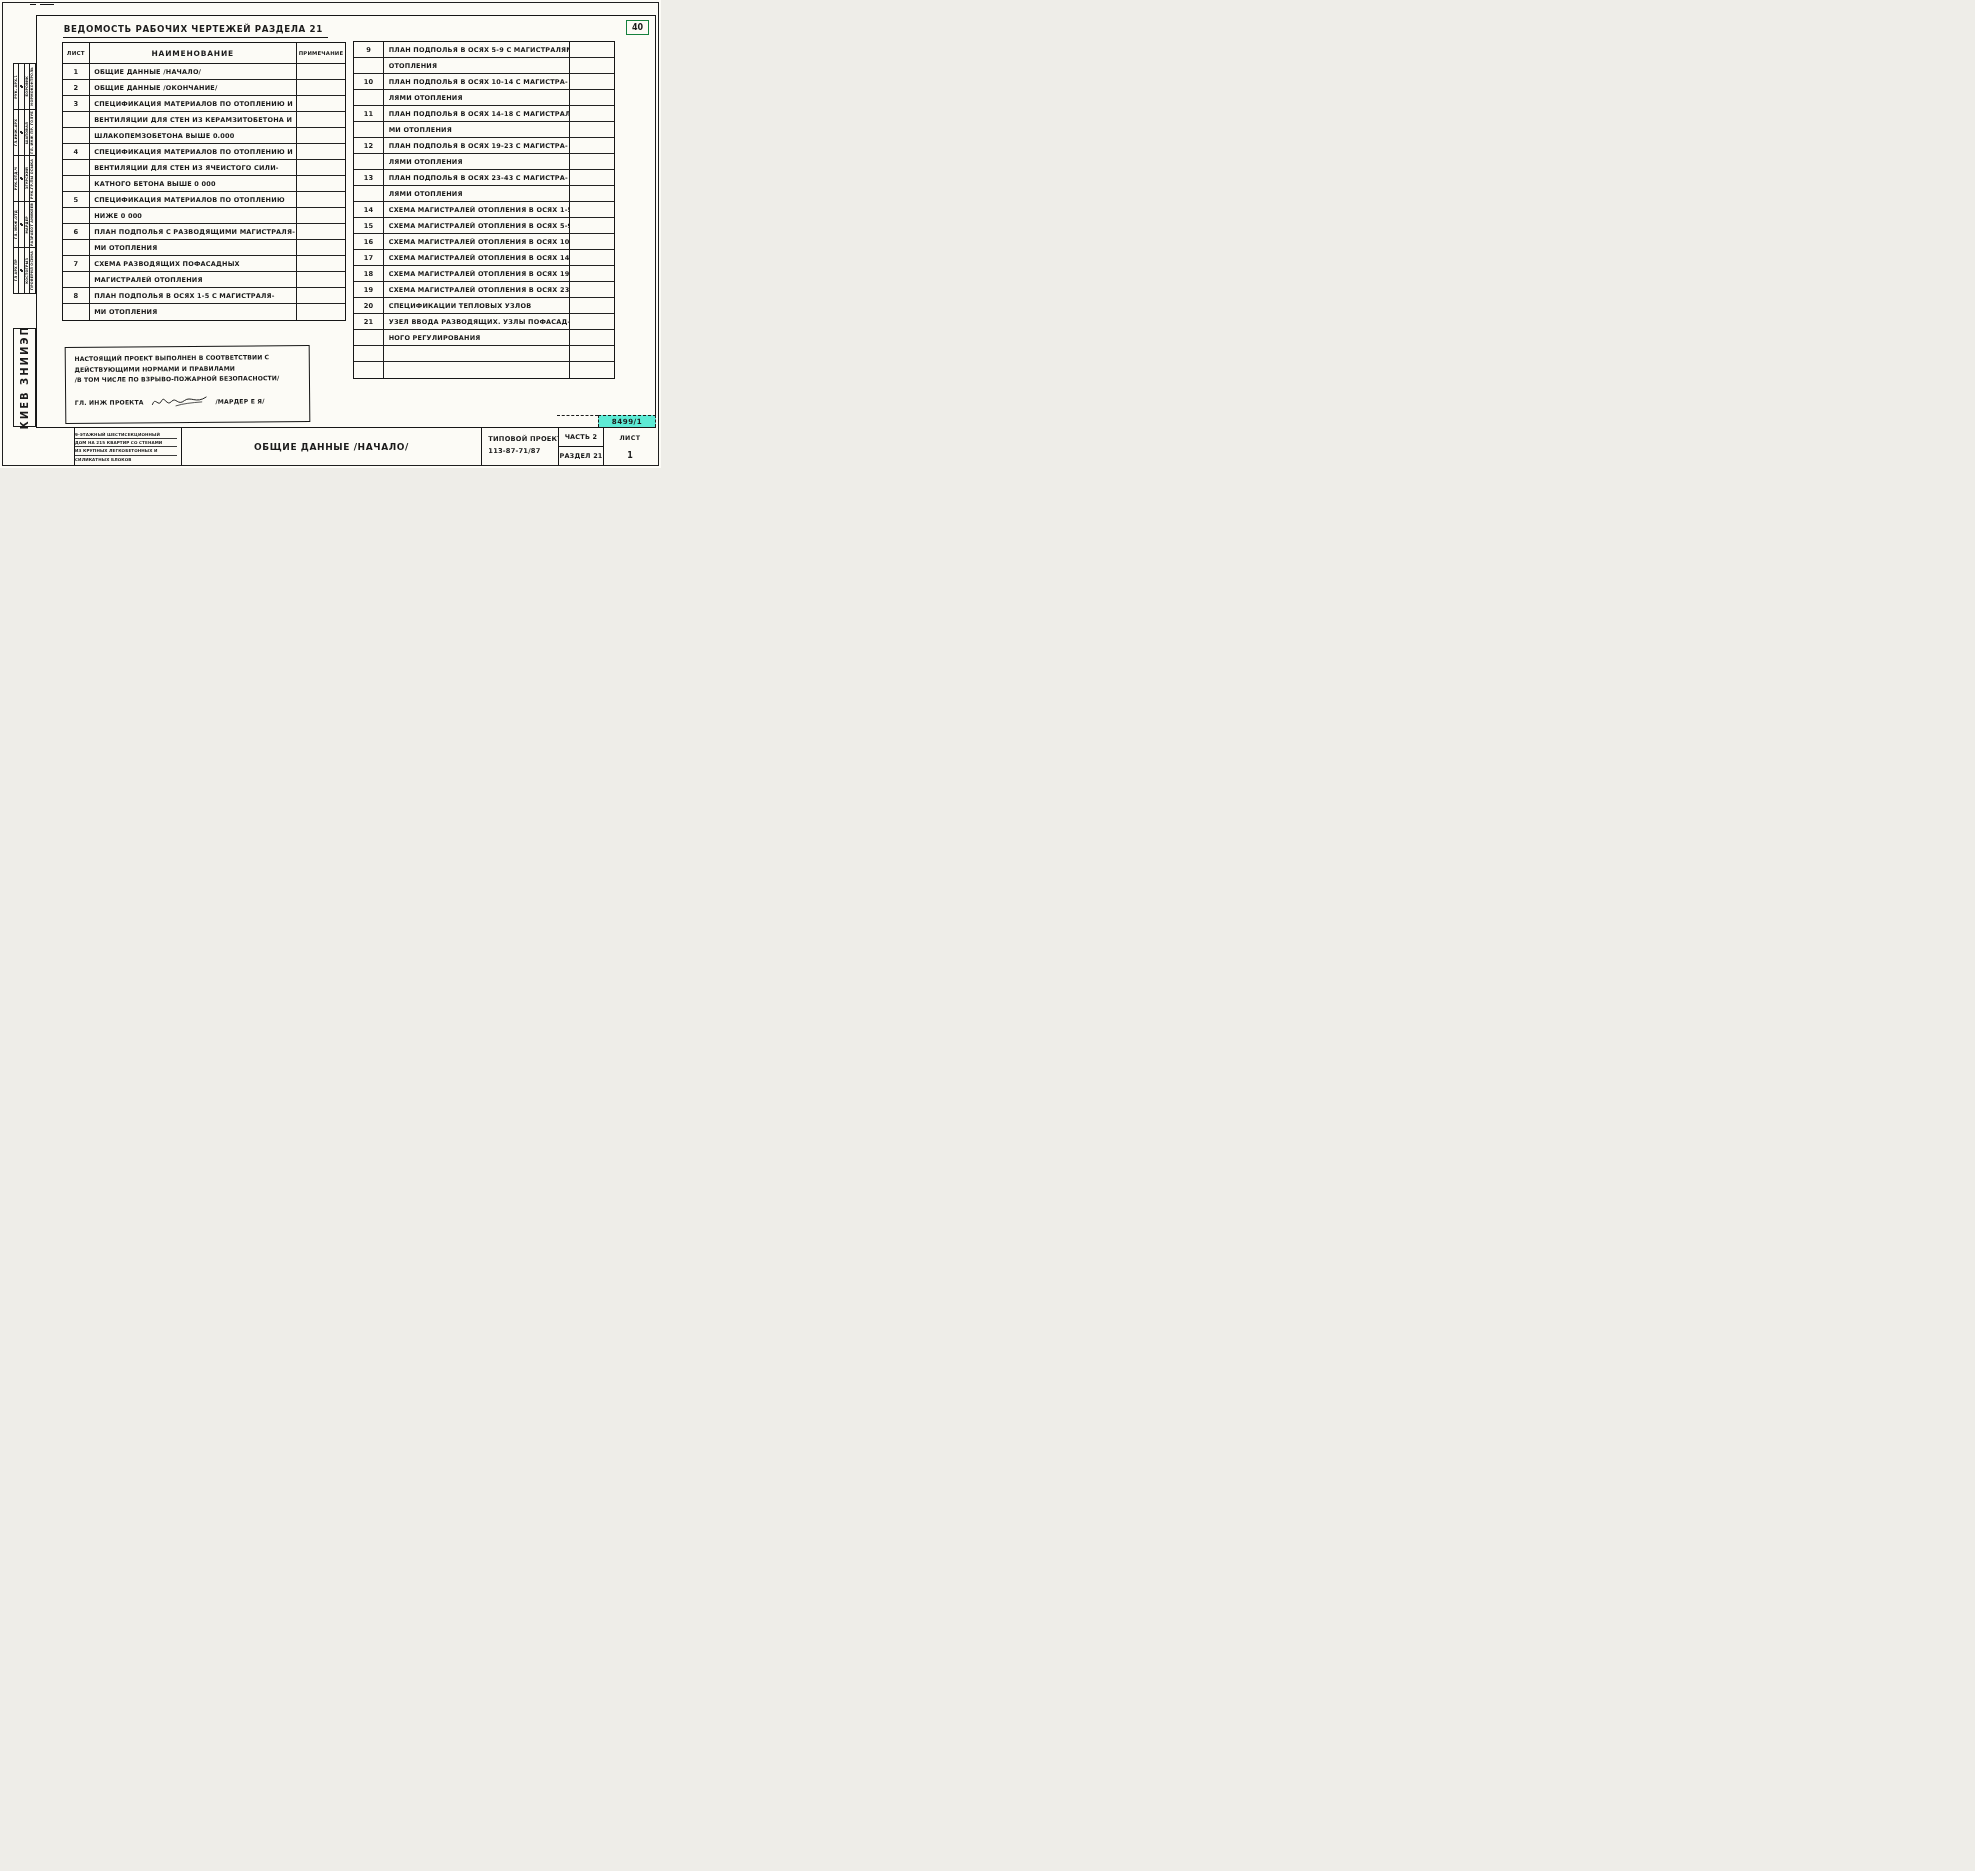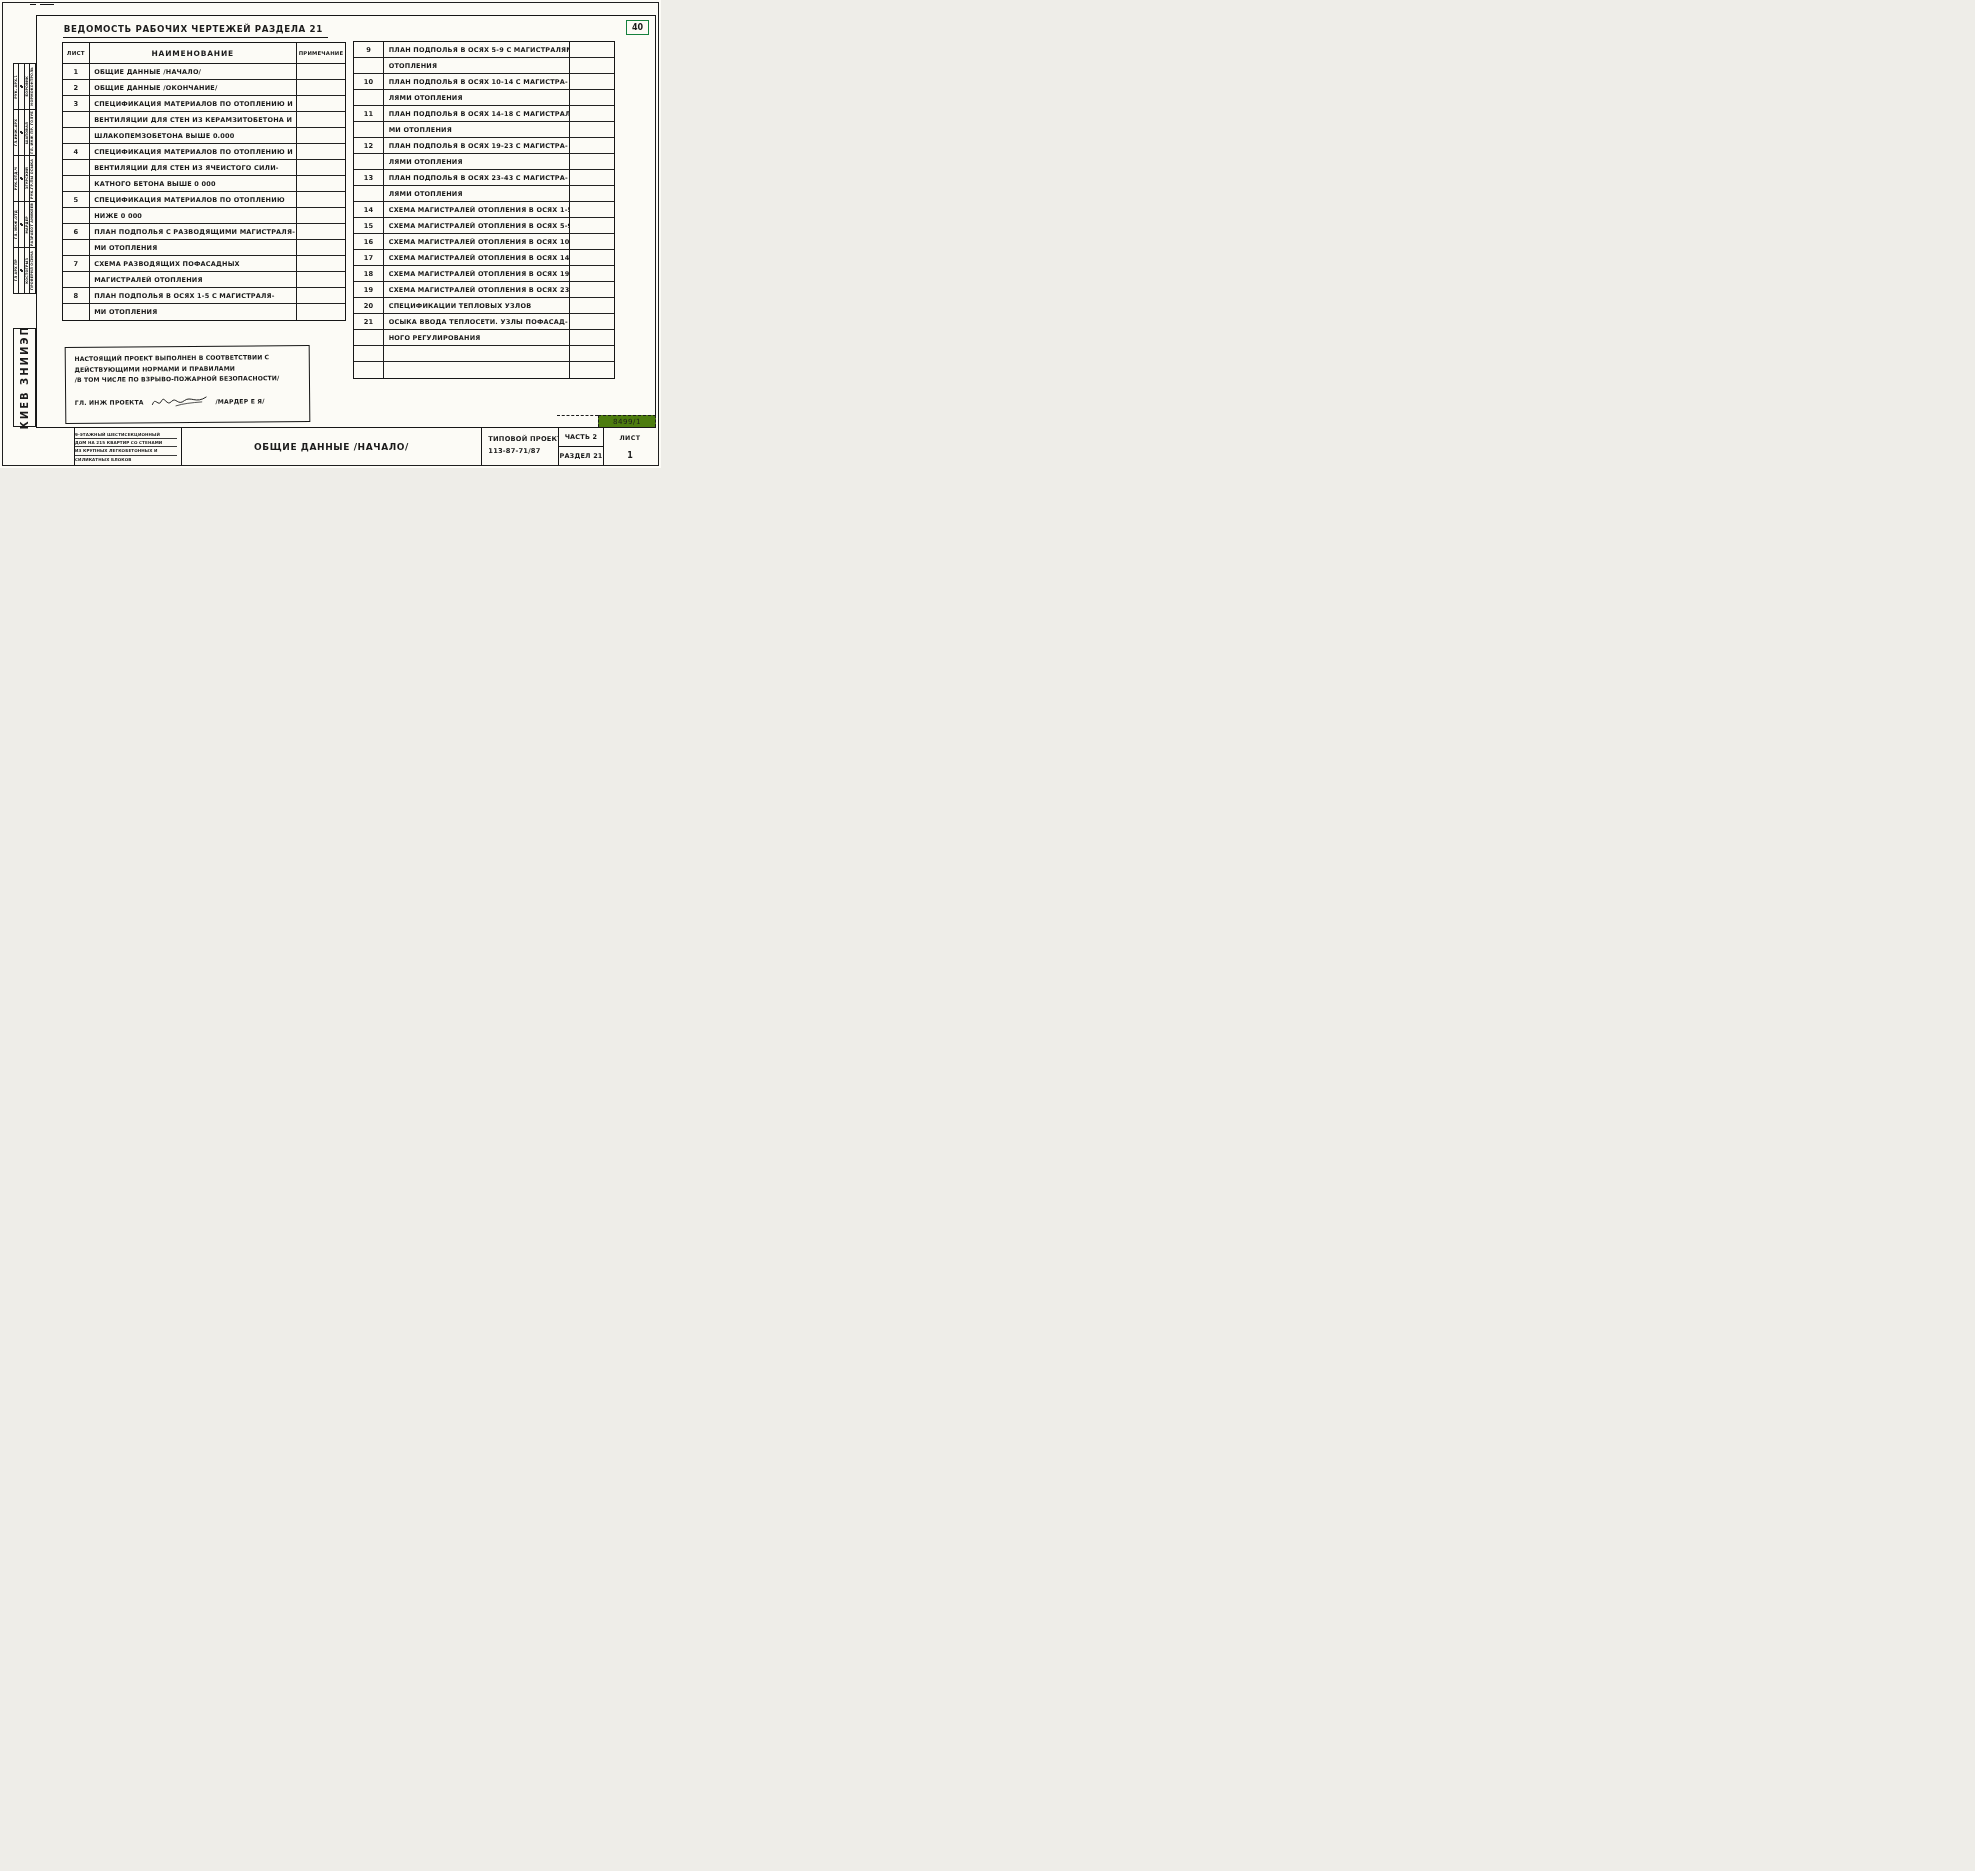--- a/index.html
+++ b/index.html
@@ -116,21 +116,21 @@
   .tb-part-top { border-bottom:0.8px solid #161616; }
 
   .tb-sheet { display:flex; flex-direction:column; }
   .tb-sheet-label { flex:1; display:flex; align-items:center; justify-content:center; font-size:6.3px; font-weight:bold; letter-spacing:0.4px; }
   .tb-sheet-num { flex:1; display:flex; align-items:center; justify-content:center; font-size:8px; font-weight:bold; }
 
   .archive-box {
     position:absolute; left:598px; top:415px; width:58px; height:12px;
     border:0.8px dashed #1b1b1b; border-bottom:none;
     display:flex; align-items:center; justify-content:center;
-    font-size:7.1px; font-weight:normal; letter-spacing:0.5px; background:#4d7c0f;text-align:center;
+    font-size:7.1px; font-weight:bold; letter-spacing:0.5px; background:#5eead4;text-align:center;
   }
   .archive-leader { position:absolute; left:557px; top:415px; width:41px; height:0; border-top:0.8px dashed #1b1b1b; }
 </style>
 </head>
 <body>
 
 <div class="page">
 
   <div class="outer-border"></div>
   <div class="frame"></div>
@@ -347,21 +347,21 @@
         </div>
 
         <div class="tr">
           <div class="td td-num">20</div>
           <div class="td td-name">СПЕЦИФИКАЦИИ  ТЕПЛОВЫХ УЗЛОВ</div>
           <div class="td td-note"></div>
         </div>
 
         <div class="tr">
           <div class="td td-num">21</div>
-          <div class="td td-name">ОСЫКА ВВОДА ТЕПЛОСЕТИ. УЗЛЫ ПОФАСАД-</div>
+          <div class="td td-name">УЗЕЛ ВВОДА РАЗВОДЯЩИХ. УЗЛЫ ПОФАСАД-</div>
           <div class="td td-note"></div>
         </div>
 
         <div class="tr">
           <div class="td td-num"></div>
           <div class="td td-name">НОГО РЕГУЛИРОВАНИЯ</div>
           <div class="td td-note"></div>
         </div>
 
         <div class="tr">

